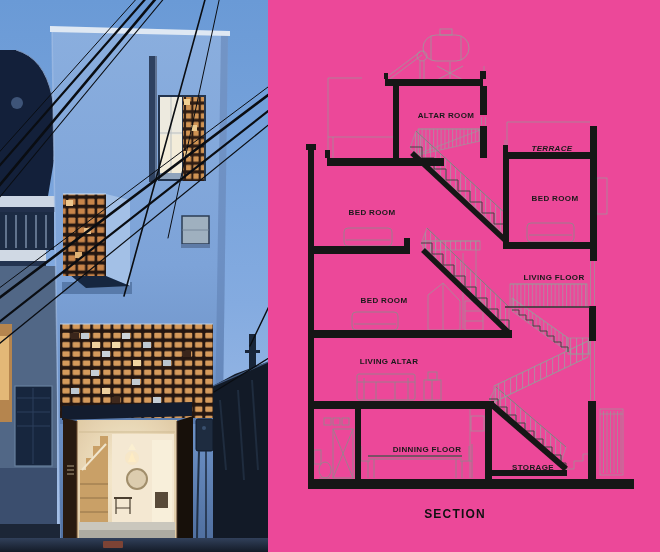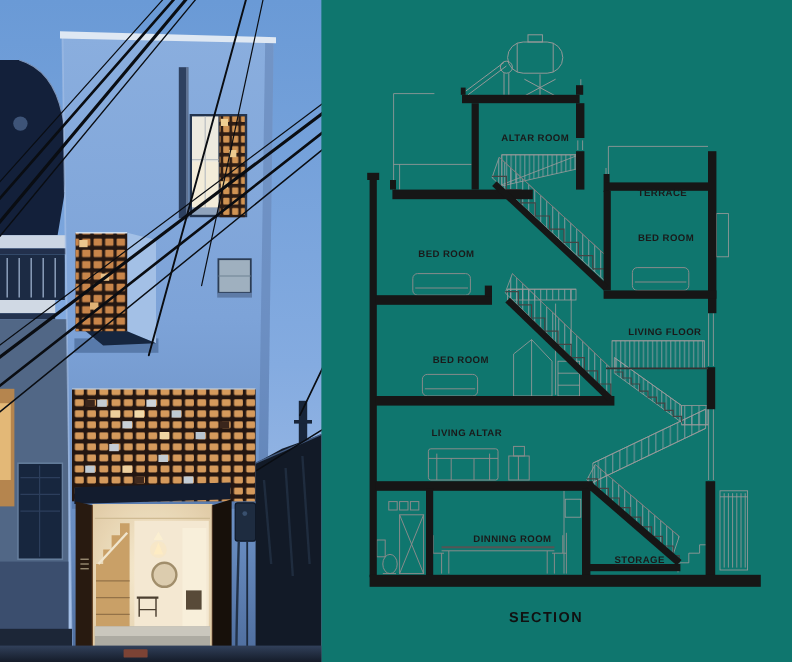--- a/index.html
+++ b/index.html
@@ -1,16 +1,16 @@
 <!DOCTYPE html>
 <html><head>
 <meta charset="utf-8">
 <style>
   html,body{margin:0;padding:0;background:#ffffff;}
-  .stage{position:relative;width:660px;height:552px;background:#0f766e;overflow:hidden;
+  .stage{position:relative;width:660px;height:552px;background:#ec4899;overflow:hidden;
          font-family:"Liberation Sans","DejaVu Sans",sans-serif;}
   .photo-panel{position:absolute;left:0;top:0;width:268px;height:552px;}
   .section-panel{position:absolute;left:300px;top:0;width:360px;height:552px;}
   .room-label{position:absolute;transform:translate(-50%,-50%);font-size:8px;font-weight:700;
               letter-spacing:.35px;color:#1a1a1a;white-space:nowrap;}
   .section-title{position:absolute;transform:translate(-50%,-50%);font-size:12px;font-weight:700;
               letter-spacing:1.2px;color:#111;white-space:nowrap;}
 </style>
 </head>
 <body>
@@ -345,23 +345,23 @@
     </g>
     <g stroke="#161616" fill="none">
       <path d="M112,153 L205,240" stroke-width="5.5"></path>
       <path d="M123,250 L208,332" stroke-width="5.5"></path>
       <path d="M191,404 L266,469" stroke-width="6"></path>
       <path d="M205,307 H290" stroke-width="1.4" stroke="#333"></path>
     </g>
   </svg>
 
   <div class="room-label" style="left:446px;top:115px;">ALTAR ROOM</div>
-  <div class="room-label" style="left:552px;top:161px;">TERRACE</div>
+  <div class="room-label" style="left:552px;top:148px;font-style:italic;">TERRACE</div>
   <div class="room-label" style="left:555px;top:198px;">BED ROOM</div>
   <div class="room-label" style="left:372px;top:212px;">BED ROOM</div>
   <div class="room-label" style="left:554px;top:277px;">LIVING FLOOR</div>
   <div class="room-label" style="left:384px;top:300px;">BED ROOM</div>
   <div class="room-label" style="left:389px;top:361px;">LIVING ALTAR</div>
-  <div class="room-label" style="left:427px;top:449px;">DINNING ROOM</div>
+  <div class="room-label" style="left:427px;top:449px;">DINNING FLOOR</div>
   <div class="room-label" style="left:533px;top:467px;text-decoration:underline;">STORAGE</div>
   <div class="section-title" style="left:455px;top:514px;">SECTION</div>
 
 </div>
 
 </body></html>

